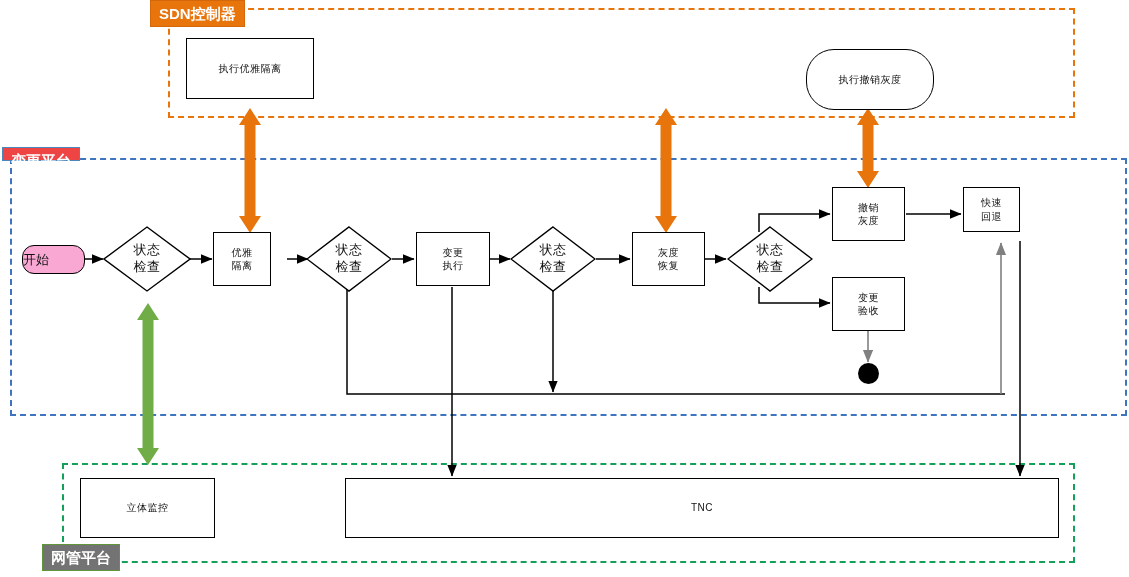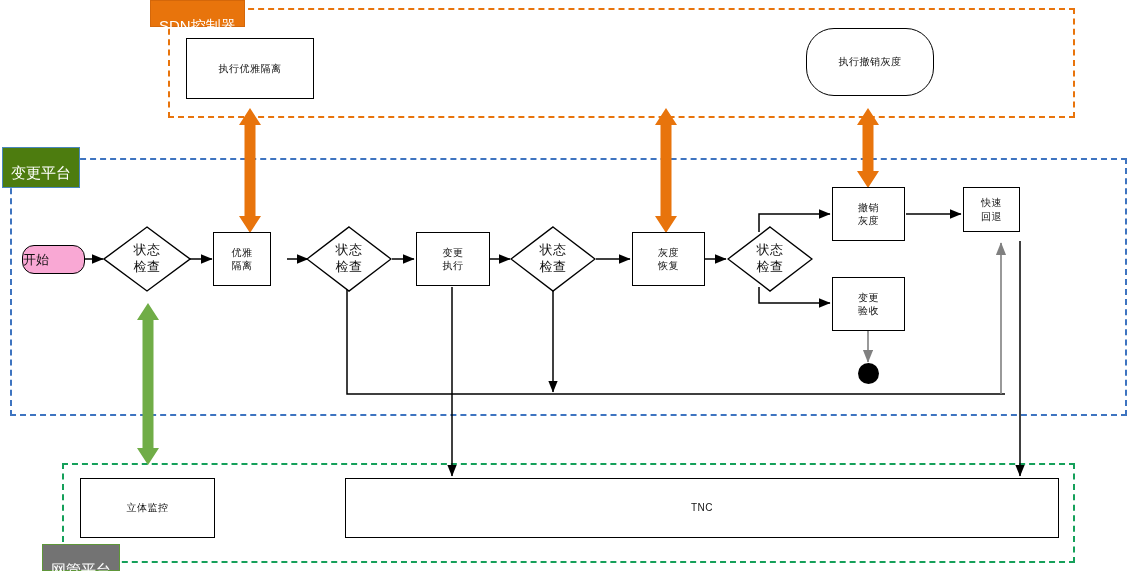--- a/index.html
+++ b/index.html
@@ -17,26 +17,26 @@
   .lane-sdn{left:168px;top:8px;width:907px;height:110px;
             border:2px dashed #E8740C;}
   .lane-change{left:10px;top:158px;width:1117px;height:258px;
             border:2px dashed #3E74C0;}
   .lane-nms{left:62px;top:463px;width:1013px;height:100px;
             border:2px dashed #15A05A;}
 
   
   .lane-chip{
     position:absolute;box-sizing:border-box;
-    color:#ffffff;font-weight:normal;font-size:15px;
-    line-height:26px;text-align:center;padding:12px 8px;
+    color:#ffffff;font-weight:bold;font-size:15px;
+    line-height:26px;text-align:center;padding:0 8px;
     white-space:nowrap;
   }
   .chip-sdn{left:150px;top:0px;height:27px;background:#E8740C;border:1px solid #D4670A;}
-  .chip-change{left:2px;top:147px;height:41px;background:#4d7c0f;border:1px solid #4A87BD;}
+  .chip-change{left:2px;top:147px;height:14px;background:#ef4444;border:1px solid #4A87BD;}
   .chip-nms{left:42px;top:544px;height:27px;background:#737373;border:1px solid #5E9639;}
 
   
   .node{
     position:absolute;box-sizing:border-box;
     border:1.4px solid #000000;background:#ffffff;
     display:flex;align-items:center;justify-content:center;
     text-align:center;font-size:10px;color:#111;
     line-height:1.32;letter-spacing:.5px;
   }
@@ -145,21 +145,21 @@
     </g>
   </svg>
 
   <div class="lane-chip chip-sdn">SDN控制器</div>
   <div class="lane-chip chip-change">变更平台</div>
   <div class="lane-chip chip-nms">网管平台</div>
 
   <div class="node" style="left:186px;top:38px;width:128px;height:61px;">
     <span class="txt">执行优雅隔离</span>
   </div>
-  <div class="node" style="left:806px;top:28px;width:128px;height:68px;border-radius:28px;">
+  <div class="node" style="left:806px;top:49px;width:128px;height:61px;border-radius:28px;">
     <span class="txt">执行撤销灰度</span>
   </div>
 
   <div class="start-node" style="left:22px;top:245px;width:63px;height:29px;">
     <span>开始</span>
   </div>
 
   <div class="diamond" style="left:103px;top:226px;width:88px;height:66px;">
     <svg class="dshape" viewBox="0 0 88 66" preserveAspectRatio="none">
       <polygon points="44,1 87,33 44,65 1,33" fill="#fff" stroke="#000" stroke-width="1.4"></polygon>

